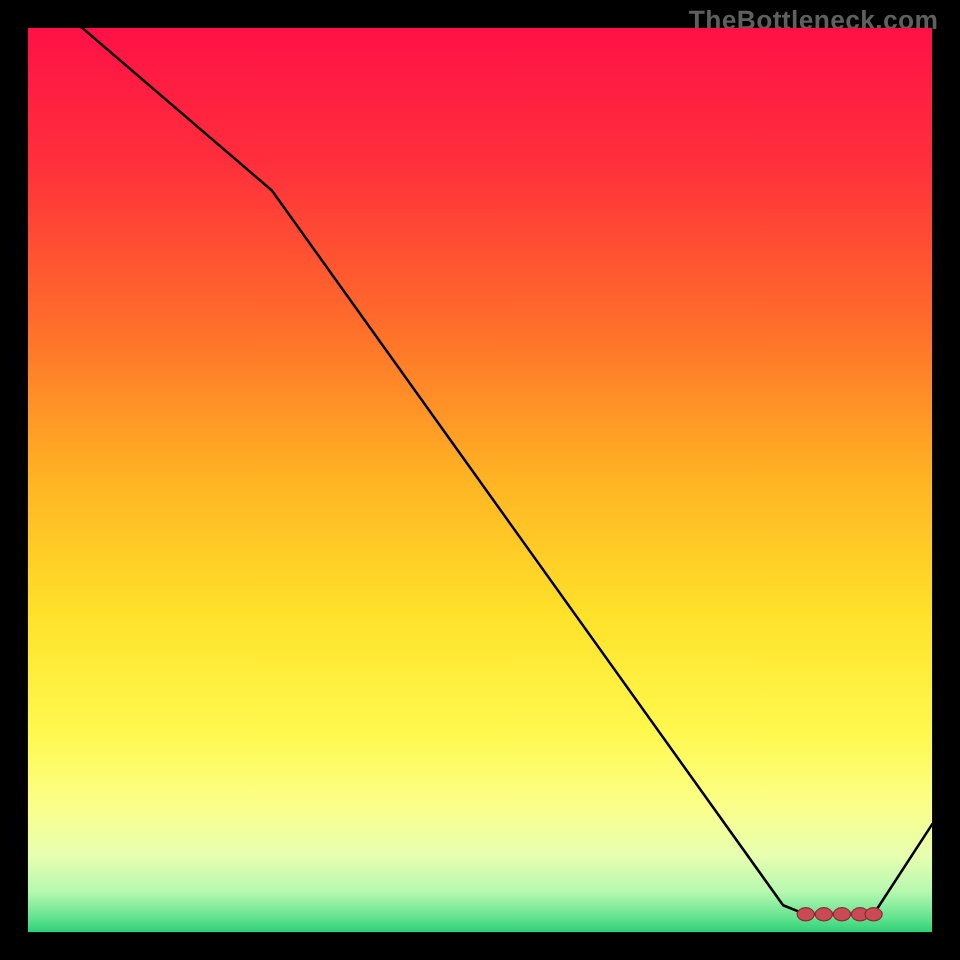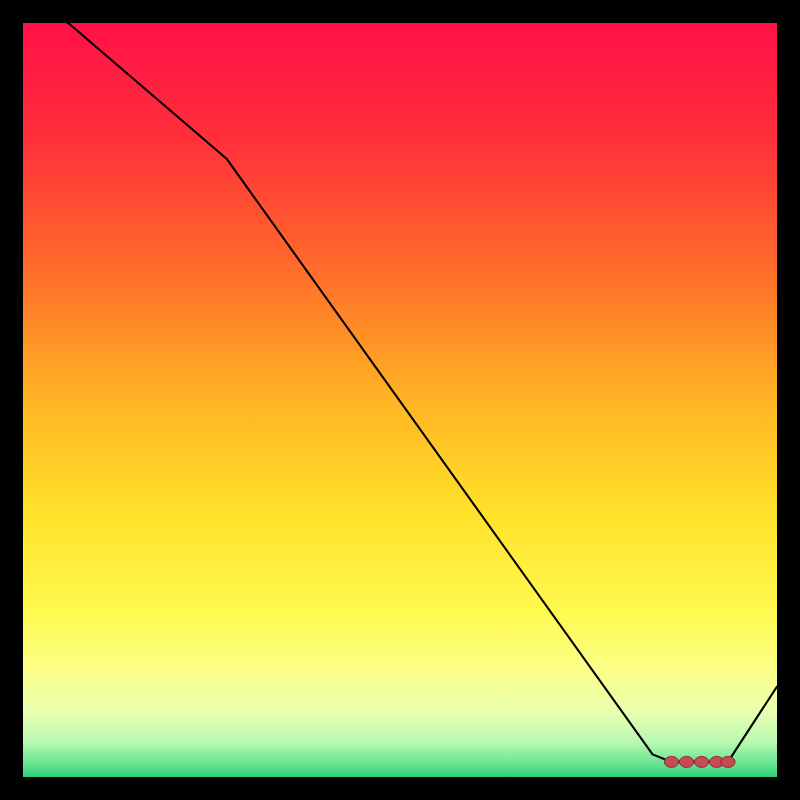--- a/index.html
+++ b/index.html
@@ -26,20 +26,21 @@
     top: 23px;
     width: 754px;
     height: 754px;
     overflow: hidden;
   }
   .plot svg { display: block; width: 100%; height: 100%; }
 </style>
 </head>
 <body>
 <div class="stage">
+  <div class="watermark">TheBottleneck.com</div>
   <div class="plot">
     <svg id="chart-svg" viewBox="0 0 754 754" preserveAspectRatio="none">
       <defs>
         <linearGradient id="bg-grad" x1="0" y1="0" x2="0" y2="1">
             <stop offset="0%" stop-color="#ff1147"></stop>
             <stop offset="15%" stop-color="#ff2f3b"></stop>
             <stop offset="32%" stop-color="#ff6a2b"></stop>
             <stop offset="50%" stop-color="#ffb423"></stop>
             <stop offset="65%" stop-color="#ffe22a"></stop>
             <stop offset="78%" stop-color="#fff94f"></stop>

